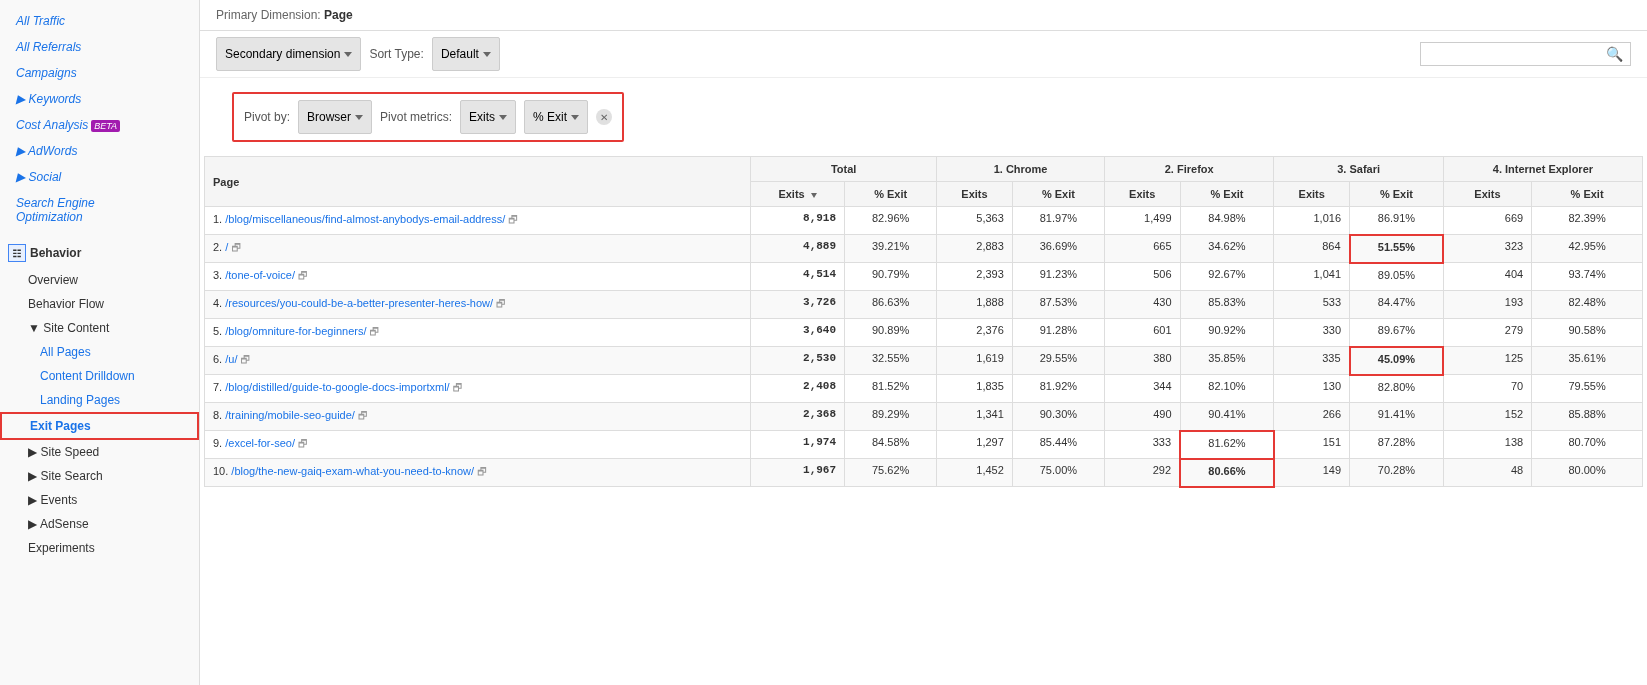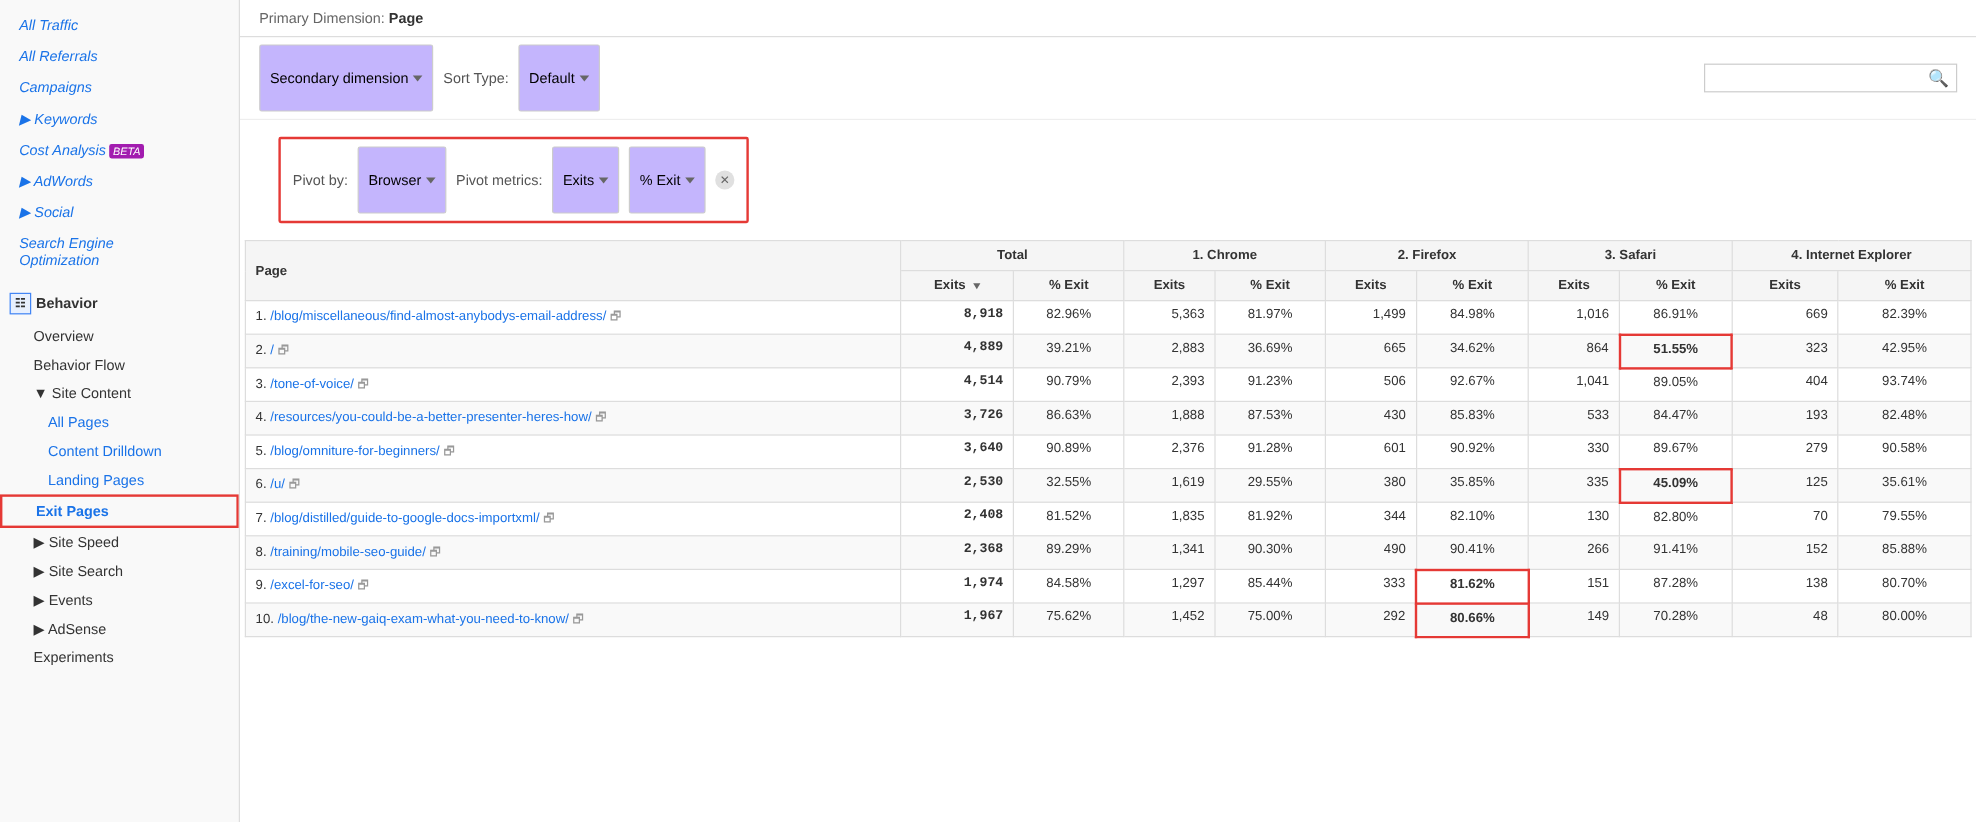--- a/index.html
+++ b/index.html
@@ -12,21 +12,21 @@
     .sidebar-sub { padding: 5px 28px; cursor: pointer; color: #333; font-size: 12px; }
     .sidebar-sub a { color: #1a73e8; text-decoration: none; }
     .behavior-section { display: flex; align-items: center; gap: 4px; padding: 6px 8px; font-weight: bold; font-size: 12px; }
     .behavior-icon { width: 18px; height: 18px; background: #e8f0fe; border: 1px solid #4285f4; display: inline-flex; align-items: center; justify-content: center; font-size: 10px; }
     .beta-badge { font-size: 9px; background: #a21caf; color: #fff; padding: 1px 3px; border-radius: 2px; margin-left: 3px; vertical-align: middle; }
 
     
     .main { flex: 1; overflow-y: auto; overflow-x: auto; padding: 0; }
     .main-header { padding: 8px 16px; border-bottom: 1px solid #ddd; font-size: 12px; color: #666; }
     .main-header strong { color: #333; }
-    .dropdown-btn { border: 1px solid #ccc; background: #c4b5fd; padding: 20px 8px; font-size: 12px; cursor: pointer; border-radius: 2px; display: inline-flex; align-items: center; gap: 4px; }
+    .dropdown-btn { border: 1px solid #ccc; background: #e5e5e5; padding: 9px 8px; font-size: 12px; cursor: pointer; border-radius: 2px; display: inline-flex; align-items: center; gap: 4px; }
     .dropdown-arrow { display: inline-block; width: 0; height: 0; border-left: 4px solid transparent; border-right: 4px solid transparent; border-top: 5px solid #666; }
 
     
     .pivot-bar { margin: 8px 16px; padding: 6px 10px; border: 2px solid #e53935; display: inline-flex; align-items: center; gap: 8px; border-radius: 2px; }
     .pivot-label { font-size: 12px; color: #555; }
     .pivot-close { width: 16px; height: 16px; background: #e0e0e0; border-radius: 50%; display: inline-flex; align-items: center; justify-content: center; cursor: pointer; font-size: 10px; color: #666; }
 
     
     .data-table { width: 100%; border-collapse: collapse; font-size: 11px; }
     .data-table th { background: #f5f5f5; border: 1px solid #ddd; padding: 6px 8px; text-align: center; font-weight: bold; font-size: 11px; white-space: nowrap; }
@@ -247,21 +247,21 @@
             <td class="right">152</td>
             <td class="center">85.88%</td>
           </tr>
           <tr>
             <td><span class="row-num">9.</span> <a href="#" class="page-link">/excel-for-seo/</a> <span style="color:#999;font-size:10px;">🗗</span></td>
             <td class="right bold">1,974</td>
             <td class="center">84.58%</td>
             <td class="right">1,297</td>
             <td class="center">85.44%</td>
             <td class="right">333</td>
-            <td class="center" style="border: 2px solid rgb(229, 57, 53); font-weight: bold;">81.62%</td>
+            <td class="center" style="border: 2px solid rgb(229, 57, 53); font-weight: normal;">81.62%</td>
             <td class="right">151</td>
             <td class="center">87.28%</td>
             <td class="right">138</td>
             <td class="center">80.70%</td>
           </tr>
           <tr>
             <td><span class="row-num">10.</span> <a href="#" class="page-link">/blog/the-new-gaiq-exam-what-you-need-to-know/</a> <span style="color:#999;font-size:10px;">🗗</span></td>
             <td class="right bold">1,967</td>
             <td class="center">75.62%</td>
             <td class="right">1,452</td>

